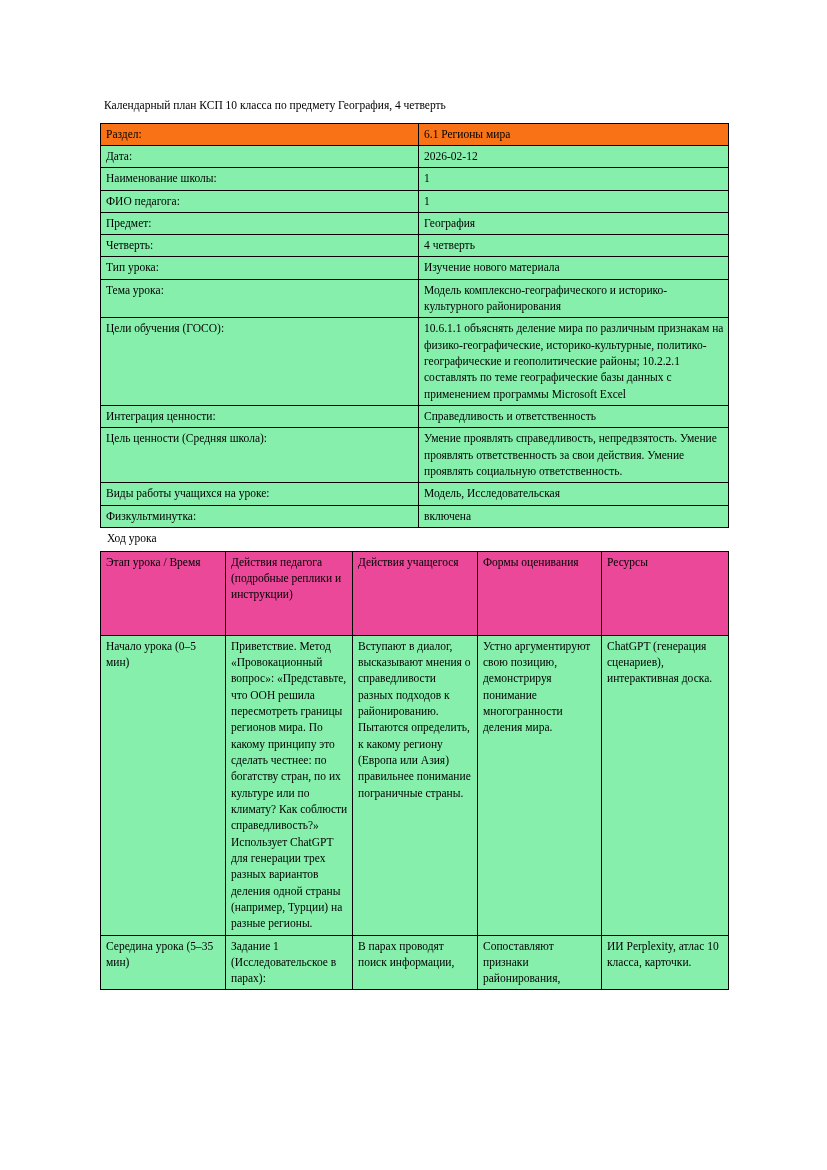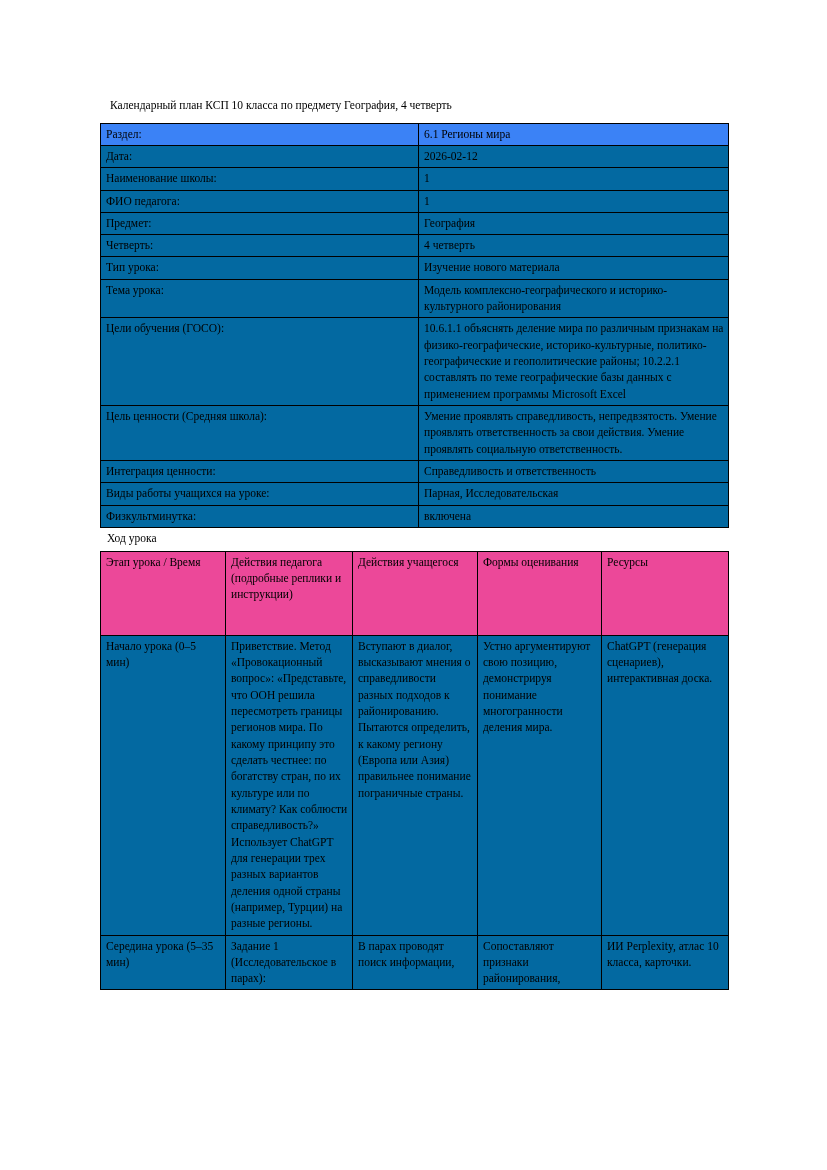--- a/index.html
+++ b/index.html
@@ -18,21 +18,21 @@
   }
   .page {
     position: absolute;
     left: 100px;
     top: 98px;
     width: 628px;
   }
   .doc-title {
     font-size: 11.5px;
     line-height: 1.35;
-    margin: 0 0 9px 10px;
+    margin: 0 0 9px 4px;
     white-space: nowrap;
   }
   .section-label {
     font-size: 11.5px;
     line-height: 1.35;
     margin: 3px 0 4px 7px;
   }
   table {
     border-collapse: collapse;
     width: 628px;
@@ -40,26 +40,26 @@
     font-size: 11.5px;
   }
   table td {
     border: 1px solid #000000;
     vertical-align: top;
     padding: 2px 4px 3px 5px;
     line-height: 1.42;
     word-wrap: break-word;
     overflow-wrap: break-word;
     word-break: break-word;
-    background: #0369a1;
+    background: #86efac;
   }
   
   #info-table col.c-label { width: 318px; }
   #info-table col.c-value { width: 310px; }
-  #info-table tr.shaded td { background: #3b82f6; }
+  #info-table tr.shaded td { background: #f97316; }
 
   
   #flow-table col.f1 { width: 125px; }
   #flow-table col.f2 { width: 127px; }
   #flow-table col.f3 { width: 125px; }
   #flow-table col.f4 { width: 124px; }
   #flow-table col.f5 { width: 127px; }
   #flow-table tr.head td {
     background: #ec4899;
     height: 78px;
@@ -108,30 +108,30 @@
         </tr>
         <tr>
           <td>Тема урока:</td>
           <td>Модель комплексно-географического и историко-культурного районирования</td>
         </tr>
         <tr>
           <td>Цели обучения (ГОСО):</td>
           <td>10.6.1.1 объяснять деление мира по различным признакам на физико-географические, историко-культурные, политико-географические и геополитические районы; 10.2.2.1 составлять по теме географические базы данных с применением программы Microsoft Excel</td>
         </tr>
         <tr>
+          <td>Интеграция ценности:</td>
+          <td>Справедливость и ответственность</td>
+        </tr>
+        <tr>
           <td>Цель ценности (Средняя школа):</td>
           <td>Умение проявлять справедливость, непредвзятость. Умение проявлять ответственность за свои действия. Умение проявлять социальную ответственность.</td>
         </tr>
         <tr>
-          <td>Интеграция ценности:</td>
-          <td>Справедливость и ответственность</td>
-        </tr>
-        <tr>
           <td>Виды работы учащихся на уроке:</td>
-          <td>Парная, Исследовательская</td>
+          <td>Модель, Исследовательская</td>
         </tr>
         <tr>
           <td>Физкультминутка:</td>
           <td>включена</td>
         </tr>
       </tbody>
   </table>
 
   <div class="section-label">Ход урока</div>
 

